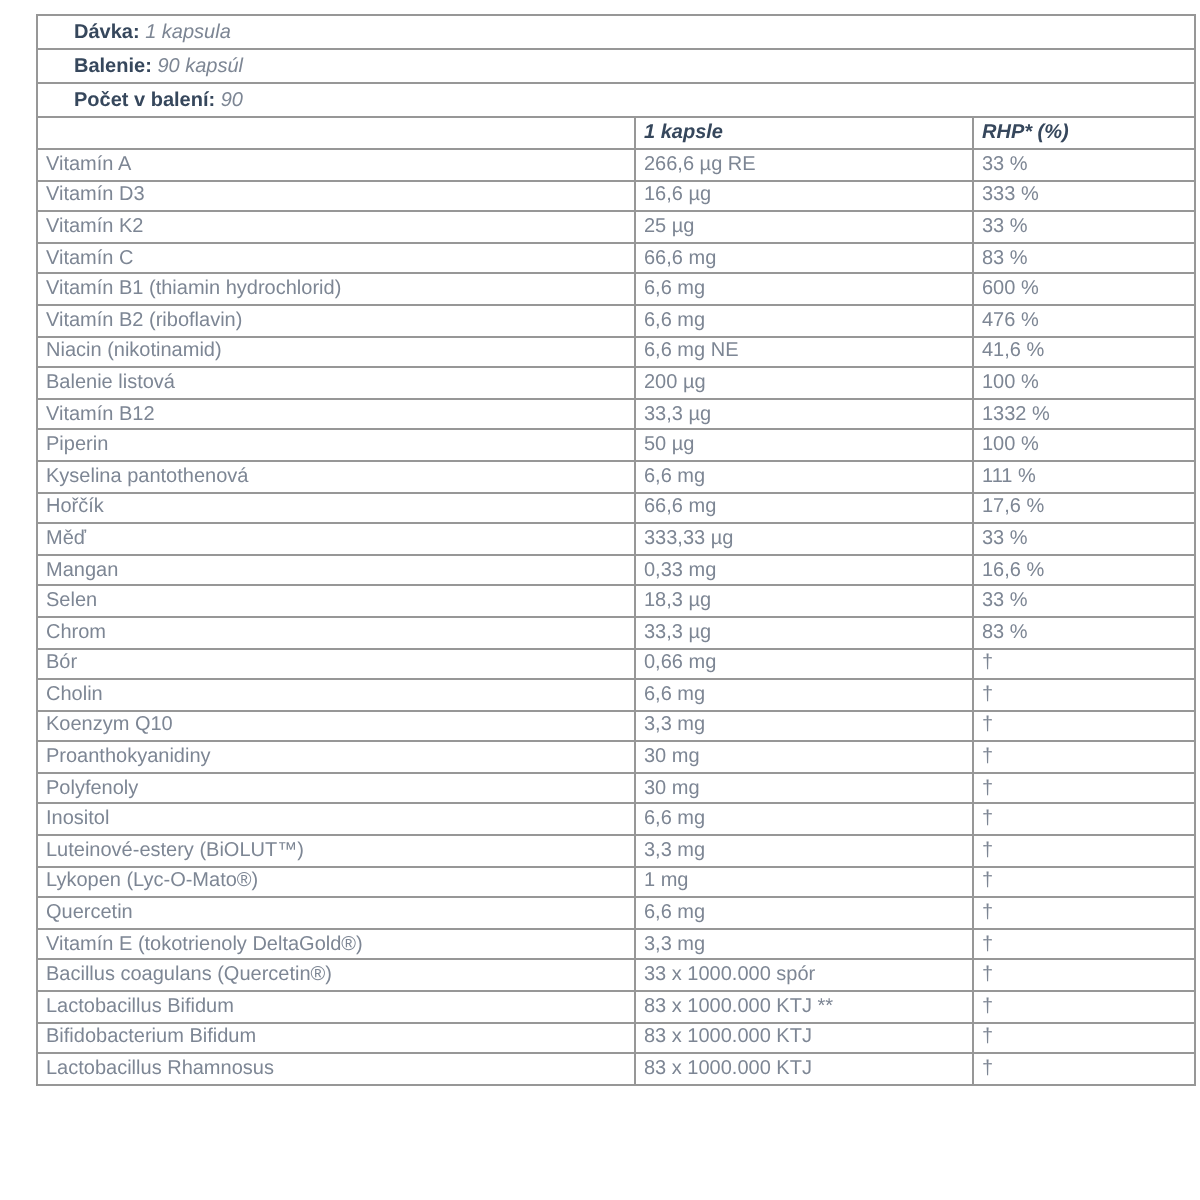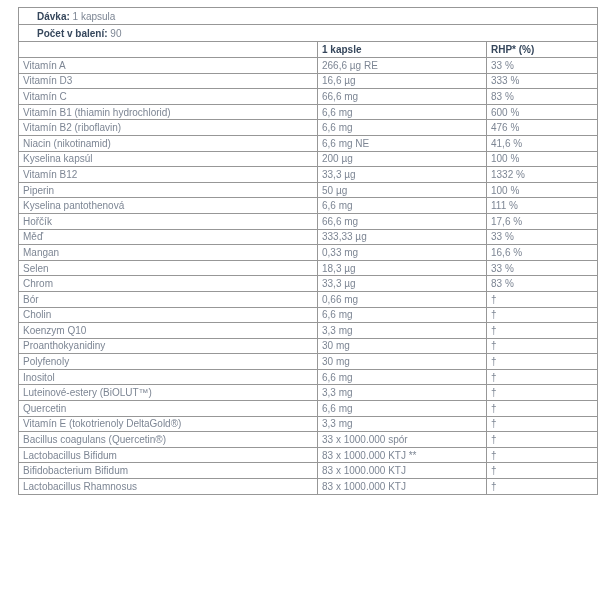--- a/index.html
+++ b/index.html
@@ -32,34 +32,36 @@
     padding: 1px 4px;
     vertical-align: middle;
     overflow: hidden;
     white-space: nowrap;
   }
   tr.meta-row td {
     height: 14px;
   }
   tr.header-row td {
     height: 13px;
+    font-style: italic;
   }
   tr.data-row td {
     height: 12.6px;
   }
   .col-name  { width: 299px; }
   .col-amt   { width: 169px; }
   .col-rhp   { width: 111px; }
   .lbl-bold {
     font-weight: bold;
     color: #36475c;
     padding-left: 14px;
   }
   .lbl-val {
     color: #7d8694;
+    font-style: italic;
   }
   .head-bold {
     font-weight: bold;
     color: #36475c;
   }
 </style>
 </head>
 <body>
 
 <div class="page">
@@ -71,20 +73,26 @@
     </colgroup>
     <tbody>
       <tr class="meta-row">
         <td colspan="3">
           <span class="lbl-bold">Dávka:</span>
           <span class="lbl-val">1 kapsula</span>
         </td>
       </tr>
       <tr class="meta-row">
         <td colspan="3">
+          <span class="lbl-bold">Balenie:</span>
+          <span class="lbl-val">90 kapsúl</span>
+        </td>
+      </tr>
+      <tr class="meta-row">
+        <td colspan="3">
           <span class="lbl-bold">Počet v balení:</span>
           <span class="lbl-val">90</span>
         </td>
       </tr>
       <tr class="header-row">
         <td></td>
         <td class="head-bold">1 kapsle</td>
         <td class="head-bold">RHP* (%)</td>
       </tr>
     </tbody>
@@ -94,20 +102,25 @@
     <td>266,6 µg RE</td>
     <td>33 %</td>
   </tr>
 
   <tr class="data-row">
     <td>Vitamín D3</td>
     <td>16,6 µg</td>
     <td>333 %</td>
   </tr>
 
+  <tr class="data-row">
+    <td>Vitamín K2</td>
+    <td>25 µg</td>
+    <td>33 %</td>
+  </tr>
 
   <tr class="data-row">
     <td>Vitamín C</td>
     <td>66,6 mg</td>
     <td>83 %</td>
   </tr>
 
   <tr class="data-row">
     <td>Vitamín B1 (thiamin hydrochlorid)</td>
     <td>6,6 mg</td>
@@ -121,21 +134,21 @@
   </tr>
 
   <tr class="data-row">
     <td>Niacin (nikotinamid)</td>
     <td>6,6 mg NE</td>
     <td>41,6 %</td>
   </tr>
 
 
   <tr class="data-row">
-    <td>Kyselina kapsúl</td>
+    <td>Balenie listová</td>
     <td>200 µg</td>
     <td>100 %</td>
   </tr>
 
   <tr class="data-row">
     <td>Vitamín B12</td>
     <td>33,3 µg</td>
     <td>1332 %</td>
   </tr>
 
@@ -217,20 +230,25 @@
     <td>6,6 mg</td>
     <td>†</td>
   </tr>
 
   <tr class="data-row">
     <td>Luteinové-estery (BiOLUT™)</td>
     <td>3,3 mg</td>
     <td>†</td>
   </tr>
 
+  <tr class="data-row">
+    <td>Lykopen (Lyc-O-Mato®)</td>
+    <td>1 mg</td>
+    <td>†</td>
+  </tr>
 
 
   <tr class="data-row">
     <td>Quercetin</td>
     <td>6,6 mg</td>
     <td>†</td>
   </tr>
 
   <tr class="data-row">
     <td>Vitamín E (tokotrienoly DeltaGold®)</td>

